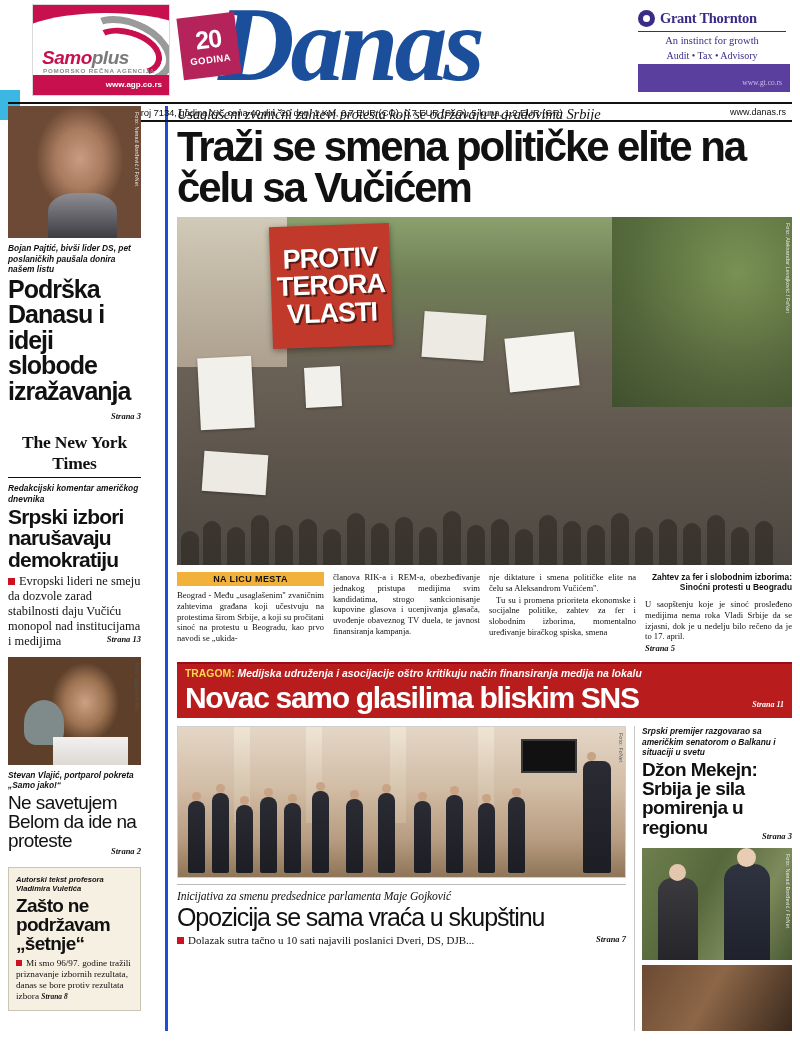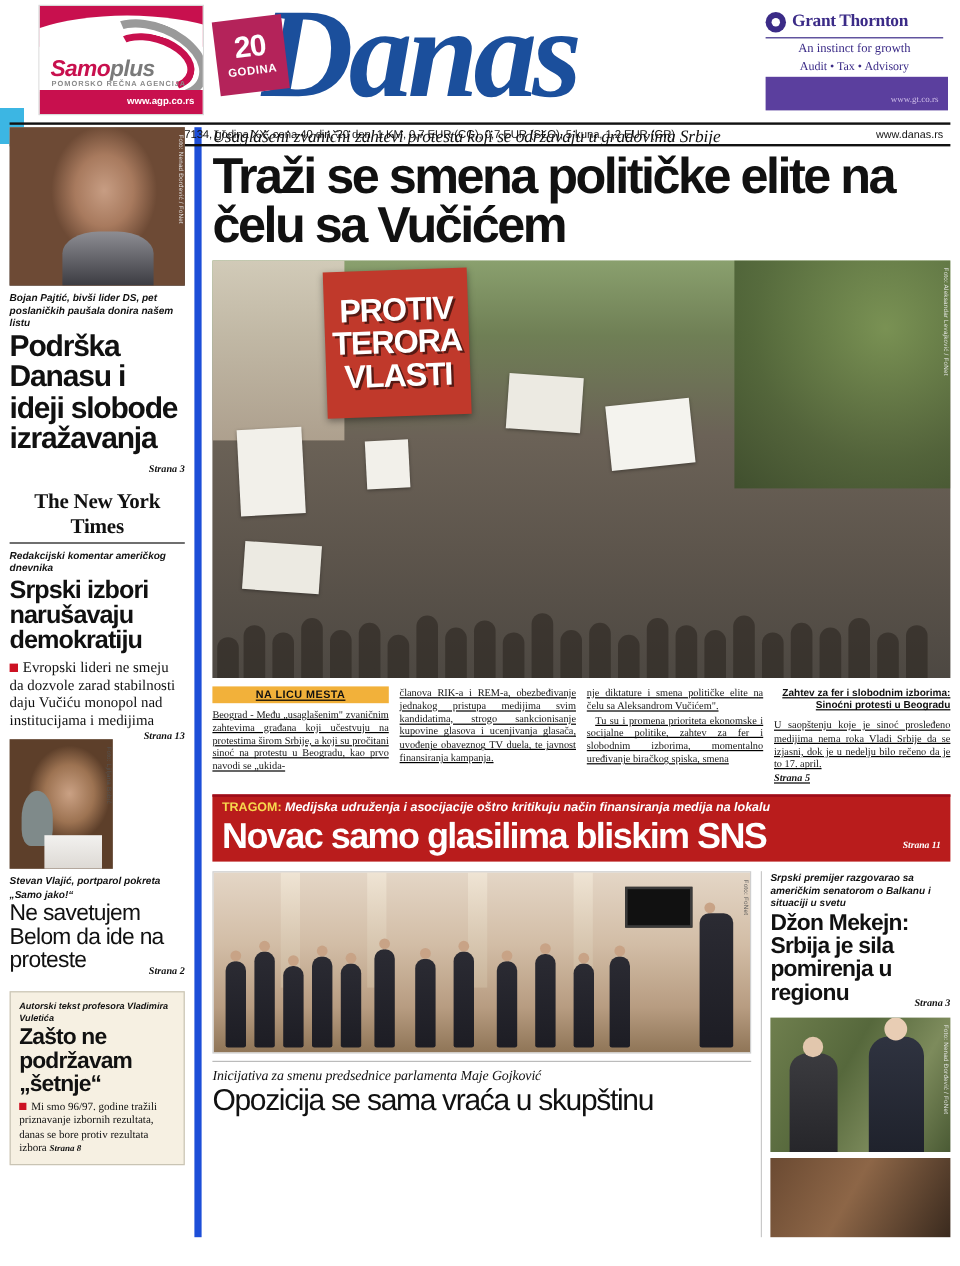--- a/index.html
+++ b/index.html
@@ -113,21 +113,21 @@
   .dots i { width: 4px; height: 4px; background: #111; border-radius: 50%; display: block; }
   .issueline {
     font-size: 9.5px; color: #111; font-family: "Liberation Sans", sans-serif;
     white-space: nowrap; letter-spacing: -0.1px;
   }
   .issueline b { font-weight: bold; }
   .site { margin-left: auto; font-size: 9px; color: #111; }
 
   
   .body { display: flex; padding: 6px 8px 0 8px; }
-  .colL { width: 160px; flex: none; padding-right: 8px; border-right: 6px solid #1d4ed8; }
+  .colL { width: 160px; flex: none; padding-right: 24px; border-right: 3px solid #1d4ed8; }
   .colR { flex: 1; padding-left: 9px; }
 
   
   .kicker {
     font-family: "Liberation Sans", sans-serif; font-size: 8.4px; font-weight: bold;
     font-style: italic; line-height: 1.25; color: #111; margin: 5px 0 2px 0;
   }
   .hl-sans {
     font-family: "Liberation Sans", sans-serif; font-weight: bold;
     color: #111; line-height: 1.02; letter-spacing: -1px;
@@ -238,21 +238,21 @@
     background: radial-gradient(circle at 70% 30%, #7b9453 0%, #4f6436 60%, #3a4d28 100%);
     opacity: .85;
   }
   .bldg {
     position: absolute; left: 0; top: 0; width: 110px; height: 150px;
     background: linear-gradient(180deg, #d9cfc0 0%, #b5a794 100%); opacity: .9;
   }
 
   
   .artcols { display: flex; gap: 9px; margin-top: 7px; }
-  .artcol { flex: 1; text-decoration: underline; }
+  .artcol { flex: 1; }
   .tagbar {
     background: #f2b13a; color: #111; font-family: "Liberation Sans", sans-serif;
     font-weight: bold; font-size: 9px; text-align: center; padding: 2px 0 2px 0;
     letter-spacing: 0.4px; margin-bottom: 4px;
   }
   .artbody {
     font-family: "Liberation Serif", serif; font-size: 8.6px; line-height: 1.26;
     color: #111; text-align: justify;
   }
   .artbody p { margin-bottom: 1px; text-indent: 7px; }
@@ -537,20 +537,24 @@
             <span class="person" style="left:236px;height:72px;"></span>
             <span class="person" style="left:268px;height:78px;"></span>
             <span class="person" style="left:300px;height:70px;"></span>
             <span class="person" style="left:330px;height:76px;"></span>
             <span class="person" style="right:14px;width:28px;height:112px;"></span>
             <span class="photocred dark">Foto: FoNet</span>
           </div>
           <div class="thinrule"></div>
           <div class="lead-kicker" style="font-size:11.6px;">Inicijativa za smenu predsednice parlamenta Maje Gojković</div>
           <div class="hl-sans" style="font-size:25px;font-weight:normal;letter-spacing:-1.1px;margin-top:2px;">Opozicija se sama vraća u skupštinu</div>
+          <div class="serifbody" style="font-size:11px;margin-top:3px;">
+            <span class="bullet"></span><span>Dolazak sutra tačno u 10 sati najavili poslanici Dveri, DS, DJB...</span>
+            <span class="strana" style="float:right;">Strana 7</span>
+          </div>
         </div>
 
         <div class="br">
           <div class="kicker" style="margin-top:0;">Srpski premijer razgovarao sa američkim senatorom o Balkanu i situaciji u svetu</div>
           <div class="hl-sans" style="font-size:19px;letter-spacing:-0.6px;">Džon Mekejn: Srbija je sila pomirenja u regionu</div>
           <div style="text-align:right;margin-top:-12px;"><span class="strana">Strana 3</span></div>
           <div class="photo ph-mccain">
             <span class="suitA"></span>
             <span class="suitB"></span>
             <span class="photocred">Foto: Nenad Đorđević / FoNet</span>

